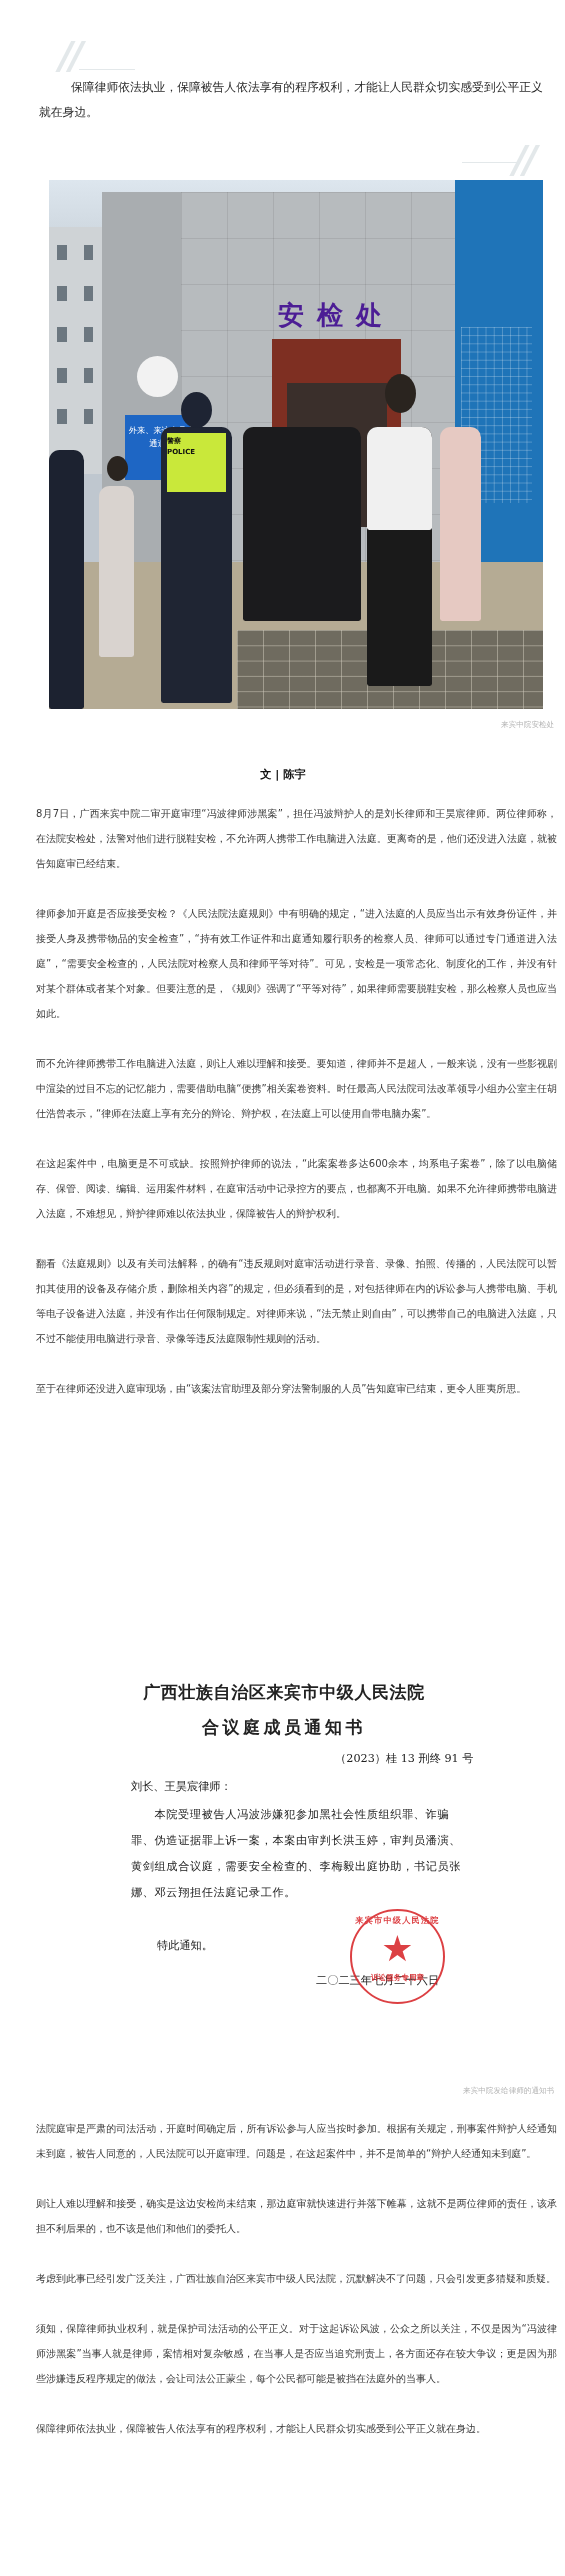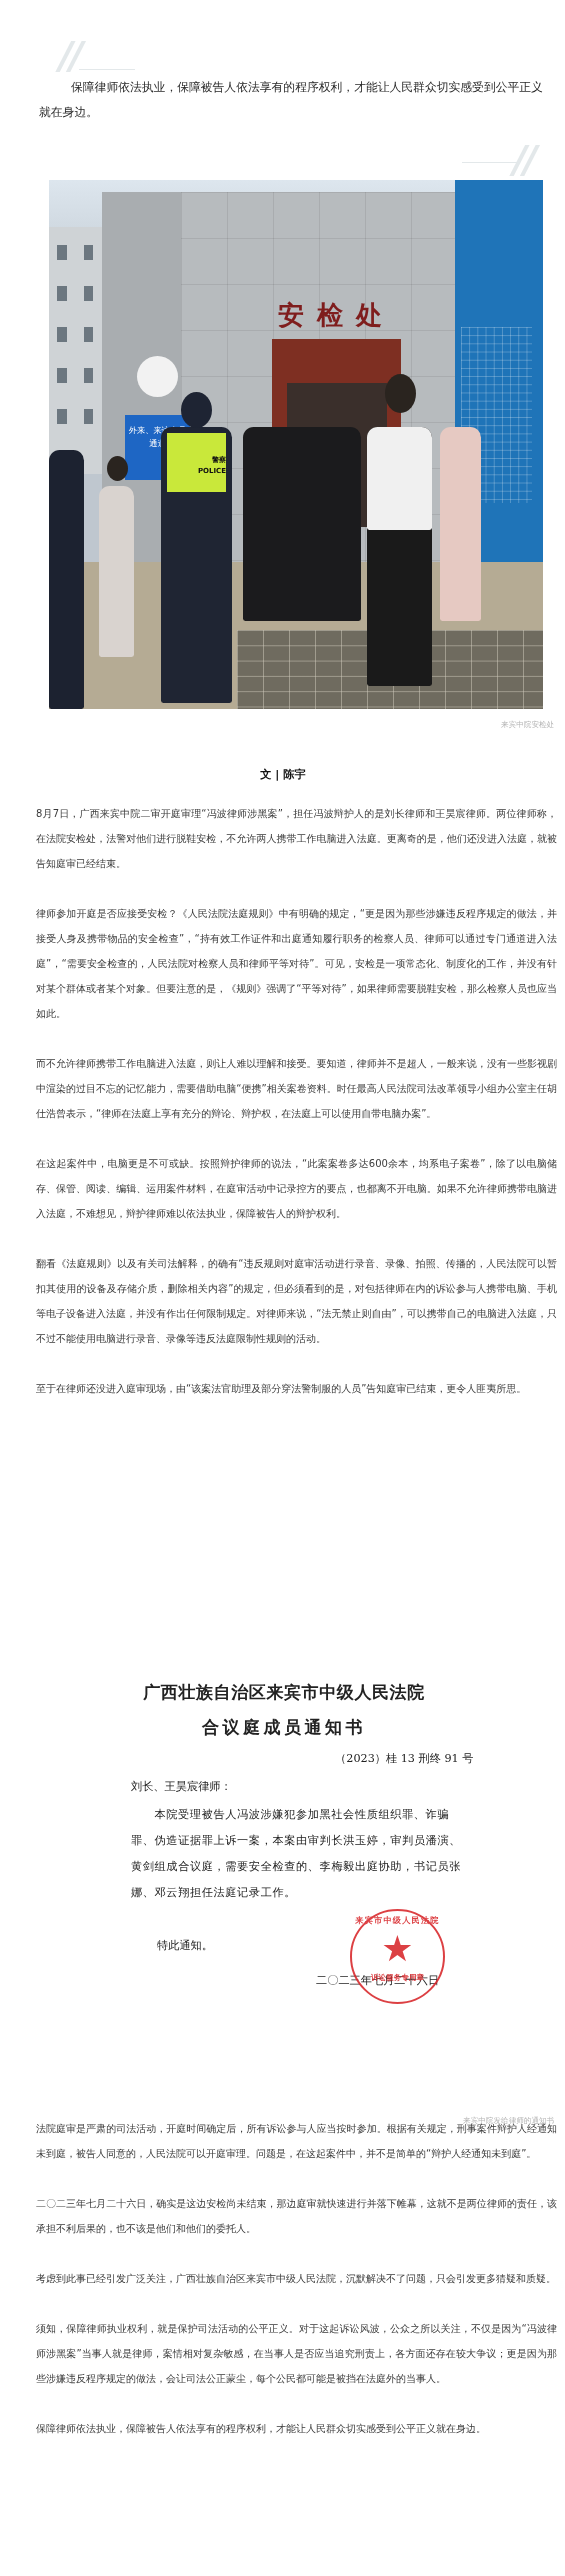--- a/index.html
+++ b/index.html
@@ -41,34 +41,34 @@
   .photo .bldg-left { position:absolute; left:0; top:47px; width:65px; height:247px; background:#cfd3d6; }
   .photo .bldg-left .win { position:absolute; width:9.4px; height:15.3px; background:#6c7780; }
   .photo .pillar { position:absolute; left:53px; top:11.8px; width:82px; height:412px; background:#a9adb0; }
   .photo .wall { position:absolute; left:132px; top:11.8px; width:276px; height:382px; background:#b7bbbe;
      background-image: linear-gradient(rgba(0,0,0,0.08) 0.6px, transparent 0.6px), linear-gradient(90deg, rgba(0,0,0,0.08) 0.6px, transparent 0.6px);
      background-size: 46px 46px; }
   .photo .canopy { position:absolute; left:406px; top:0; width:88px; height:382px; background:#1f74b8; }
   .photo .canopy .grid { position:absolute; left:5.9px; top:147px; width:71px; height:176px;
      background-image: linear-gradient(rgba(255,255,255,0.25) 1.2px, transparent 1.2px), linear-gradient(90deg, rgba(255,255,255,0.25) 1.2px, transparent 1.2px);
      background-size: 8.2px 8.2px; }
-  .photo .sign-text { position:absolute; left:229px; top:118px; font-size:26px; color:#7f1d1d; font-weight:bold; letter-spacing:13px;
+  .photo .sign-text { position:absolute; left:229px; top:118px; font-size:26px; color:#4c1d95; font-weight:bold; letter-spacing:13px;
      font-family: "DejaVu Serif", serif; }
   .photo .door { position:absolute; left:223px; top:159px; width:129px; height:188px; background:#7e2f22; }
   .photo .door-inner { position:absolute; left:14.7px; top:44px; width:100px; height:144px; background:#3a2f2b; }
   .photo .blue-sign { position:absolute; left:76px; top:235px; width:65px; height:65px; background:#1e66c4; color:#fff;
      font-size:8.2px; line-height:13px; text-align:center; padding-top:9.4px; }
   .photo .round-sign { position:absolute; left:88px; top:176px; width:41px; height:41px; border-radius:50%; background:#f2f2f2; }
   .photo .ground { position:absolute; left:0; top:382px; width:100%; height:147px; background:#b5ab94; }
   .photo .tiles { position:absolute; left:188px; top:450px; width:306px; height:79px; background:#6f6b5f;
      background-image: linear-gradient(rgba(210,205,190,0.5) 1.2px, transparent 1.2px), linear-gradient(90deg, rgba(210,205,190,0.5) 1.2px, transparent 1.2px);
      background-size: 26px 15.3px; }
   .photo .person { position:absolute; border-radius: 10.6px 10.6px 2.4px 2.4px; }
   .photo .head { position:absolute; border-radius:50%; background:#2a241f; }
-  .photo .vest { position:absolute; background:#c9e83a; color:#111; font-size:7px; font-weight:bold; text-align:right; line-height:10.6px; padding-top:22px; }
+  .photo .vest { position:absolute; background:#c9e83a; color:#111; font-size:7px; font-weight:bold; text-align:left; line-height:10.6px; padding-top:3px; }
 
   .caption {
     right: 11.8px; top: 720px;
     font-size: 7.6px; color: #b5b5b5;
   }
 
   .byline {
     left: 0; width: 566px; top: 767px; text-align: center;
     font-size: 11.2px; font-weight: bold; color: #111;
   }
@@ -92,21 +92,21 @@
   .notice .n-body { position:absolute; left:0; top:122px; width:341px; font-size:11.2px; line-height:26px; text-indent:23.5px; letter-spacing:0.6px; }
   .notice .n-special { position:absolute; left:26px; top:258px; font-size:11.2px; }
   .notice .n-date { position:absolute; left:185px; top:293px; font-size:11.2px; }
   .notice .stamp {
     position:absolute; left:219px; top:229px; width:95px; height:95px; border-radius:50%;
     border: 2.4px solid #d8262a; color:#d8262a; opacity:0.88;
   }
   .notice .stamp .star { position:absolute; left:0; width:100%; top:20px; text-align:center; font-size:36px; line-height:1; }
   .notice .stamp .ring { position:absolute; left:0; top:3.5px; width:100%; text-align:center; font-size:8.2px; font-weight:bold; letter-spacing:1.2px; }
   .notice .stamp .band { position:absolute; left:0; width:100%; top:62px; text-align:center; font-size:7.6px; font-weight:bold; }
-  .notice-caption { right: 11.8px; top: 2086px; font-size: 7.6px; color: #b5b5b5; margin-top: 30px; }
+  .notice-caption { right: 11.8px; top: 2086px; font-size: 7.6px; color: #b5b5b5; }
 </style>
 </head>
 <body>
 
 <div class="abs quote-open">//</div>
 <div class="abs quote-line-top"></div>
 <p class="abs quote-text">保障律师依法执业，保障被告人依法享有的程序权利，才能让人民群众切实感受到公平正义就在身边。</p>
 <div class="abs quote-line-bottom"></div>
 <div class="abs quote-close">//</div>
 
@@ -152,21 +152,21 @@
   <div class="person" style="left:318px;top:247px;width:65px;height:103px;background:#f0f0f0;"></div>
   <div class="head" style="left:336px;top:194px;width:31px;height:39px;"></div>
   <div class="person" style="left:391px;top:247px;width:41px;height:194px;background:#e6c9c2;"></div>
 </div>
 <div class="abs caption">来宾中院安检处</div>
 
 <div class="abs byline">文 | 陈宇</div>
 
 <div class="abs article" style="top:801px;">
   <p class="para">8月7日，广西来宾中院二审开庭审理“冯波律师涉黑案”，担任冯波辩护人的是刘长律师和王昊宸律师。两位律师称，在法院安检处，法警对他们进行脱鞋安检，不允许两人携带工作电脑进入法庭。更离奇的是，他们还没进入法庭，就被告知庭审已经结束。</p>
-  <p class="para">律师参加开庭是否应接受安检？《人民法院法庭规则》中有明确的规定，“更是因为那些涉嫌违反程序规定的做法，并接受人身及携带物品的安全检查”，“持有效工作证件和出庭通知履行职务的检察人员、律师可以通过专门通道进入法庭”，“需要安全检查的，人民法院对检察人员和律师平等对待”。可见，安检是一项常态化、制度化的工作，并没有针对某个群体或者某个对象。但要注意的是，《规则》强调了“平等对待”，如果律师需要脱鞋安检，那么检察人员也应当如此。</p>
+  <p class="para">律师参加开庭是否应接受安检？《人民法院法庭规则》中有明确的规定，“进入法庭的人员应当出示有效身份证件，并接受人身及携带物品的安全检查”，“持有效工作证件和出庭通知履行职务的检察人员、律师可以通过专门通道进入法庭”，“需要安全检查的，人民法院对检察人员和律师平等对待”。可见，安检是一项常态化、制度化的工作，并没有针对某个群体或者某个对象。但要注意的是，《规则》强调了“平等对待”，如果律师需要脱鞋安检，那么检察人员也应当如此。</p>
   <p class="para">而不允许律师携带工作电脑进入法庭，则让人难以理解和接受。要知道，律师并不是超人，一般来说，没有一些影视剧中渲染的过目不忘的记忆能力，需要借助电脑“便携”相关案卷资料。时任最高人民法院司法改革领导小组办公室主任胡仕浩曾表示，“律师在法庭上享有充分的辩论、辩护权，在法庭上可以使用自带电脑办案”。</p>
   <p class="para">在这起案件中，电脑更是不可或缺。按照辩护律师的说法，“此案案卷多达600余本，均系电子案卷”，除了以电脑储存、保管、阅读、编辑、运用案件材料，在庭审活动中记录控方的要点，也都离不开电脑。如果不允许律师携带电脑进入法庭，不难想见，辩护律师难以依法执业，保障被告人的辩护权利。</p>
   <p class="para">翻看《法庭规则》以及有关司法解释，的确有“违反规则对庭审活动进行录音、录像、拍照、传播的，人民法院可以暂扣其使用的设备及存储介质，删除相关内容”的规定，但必须看到的是，对包括律师在内的诉讼参与人携带电脑、手机等电子设备进入法庭，并没有作出任何限制规定。对律师来说，“法无禁止则自由”，可以携带自己的电脑进入法庭，只不过不能使用电脑进行录音、录像等违反法庭限制性规则的活动。</p>
   <p class="para">至于在律师还没进入庭审现场，由“该案法官助理及部分穿法警制服的人员”告知庭审已结束，更令人匪夷所思。</p>
 </div>
 
 <div class="abs notice">
   <div class="n-title">广西壮族自治区来宾市中级人民法院</div>
   <div class="n-subtitle">合议庭成员通知书</div>
   <div class="n-number">（2023）桂 13 刑终 91 号</div>
@@ -177,18 +177,18 @@
   <div class="stamp">
     <div class="ring">来宾市中级人民法院</div>
     <div class="star">★</div>
     <div class="band">诉讼服务专用章</div>
   </div>
 </div>
 <div class="abs notice-caption">来宾中院发给律师的通知书</div>
 
 <div class="abs article" style="top:2116px;">
   <p class="para">法院庭审是严肃的司法活动，开庭时间确定后，所有诉讼参与人应当按时参加。根据有关规定，刑事案件辩护人经通知未到庭，被告人同意的，人民法院可以开庭审理。问题是，在这起案件中，并不是简单的“辩护人经通知未到庭”。</p>
-  <p class="para">二〇二三年七月二十六日，确实是这边安检尚未结束，那边庭审就快速进行并落下帷幕，这就不是两位律师的责任，该承担不利后果的，也不该是他们和他们的委托人。</p>
+  <p class="para">则让人难以理解和接受，确实是这边安检尚未结束，那边庭审就快速进行并落下帷幕，这就不是两位律师的责任，该承担不利后果的，也不该是他们和他们的委托人。</p>
   <p class="para">考虑到此事已经引发广泛关注，广西壮族自治区来宾市中级人民法院，沉默解决不了问题，只会引发更多猜疑和质疑。</p>
   <p class="para">须知，保障律师执业权利，就是保护司法活动的公平正义。对于这起诉讼风波，公众之所以关注，不仅是因为“冯波律师涉黑案”当事人就是律师，案情相对复杂敏感，在当事人是否应当追究刑责上，各方面还存在较大争议；更是因为那些涉嫌违反程序规定的做法，会让司法公正蒙尘，每个公民都可能是被挡在法庭外的当事人。</p>
   <p class="para">保障律师依法执业，保障被告人依法享有的程序权利，才能让人民群众切实感受到公平正义就在身边。</p>
 </div>
 
 
 </body></html>

